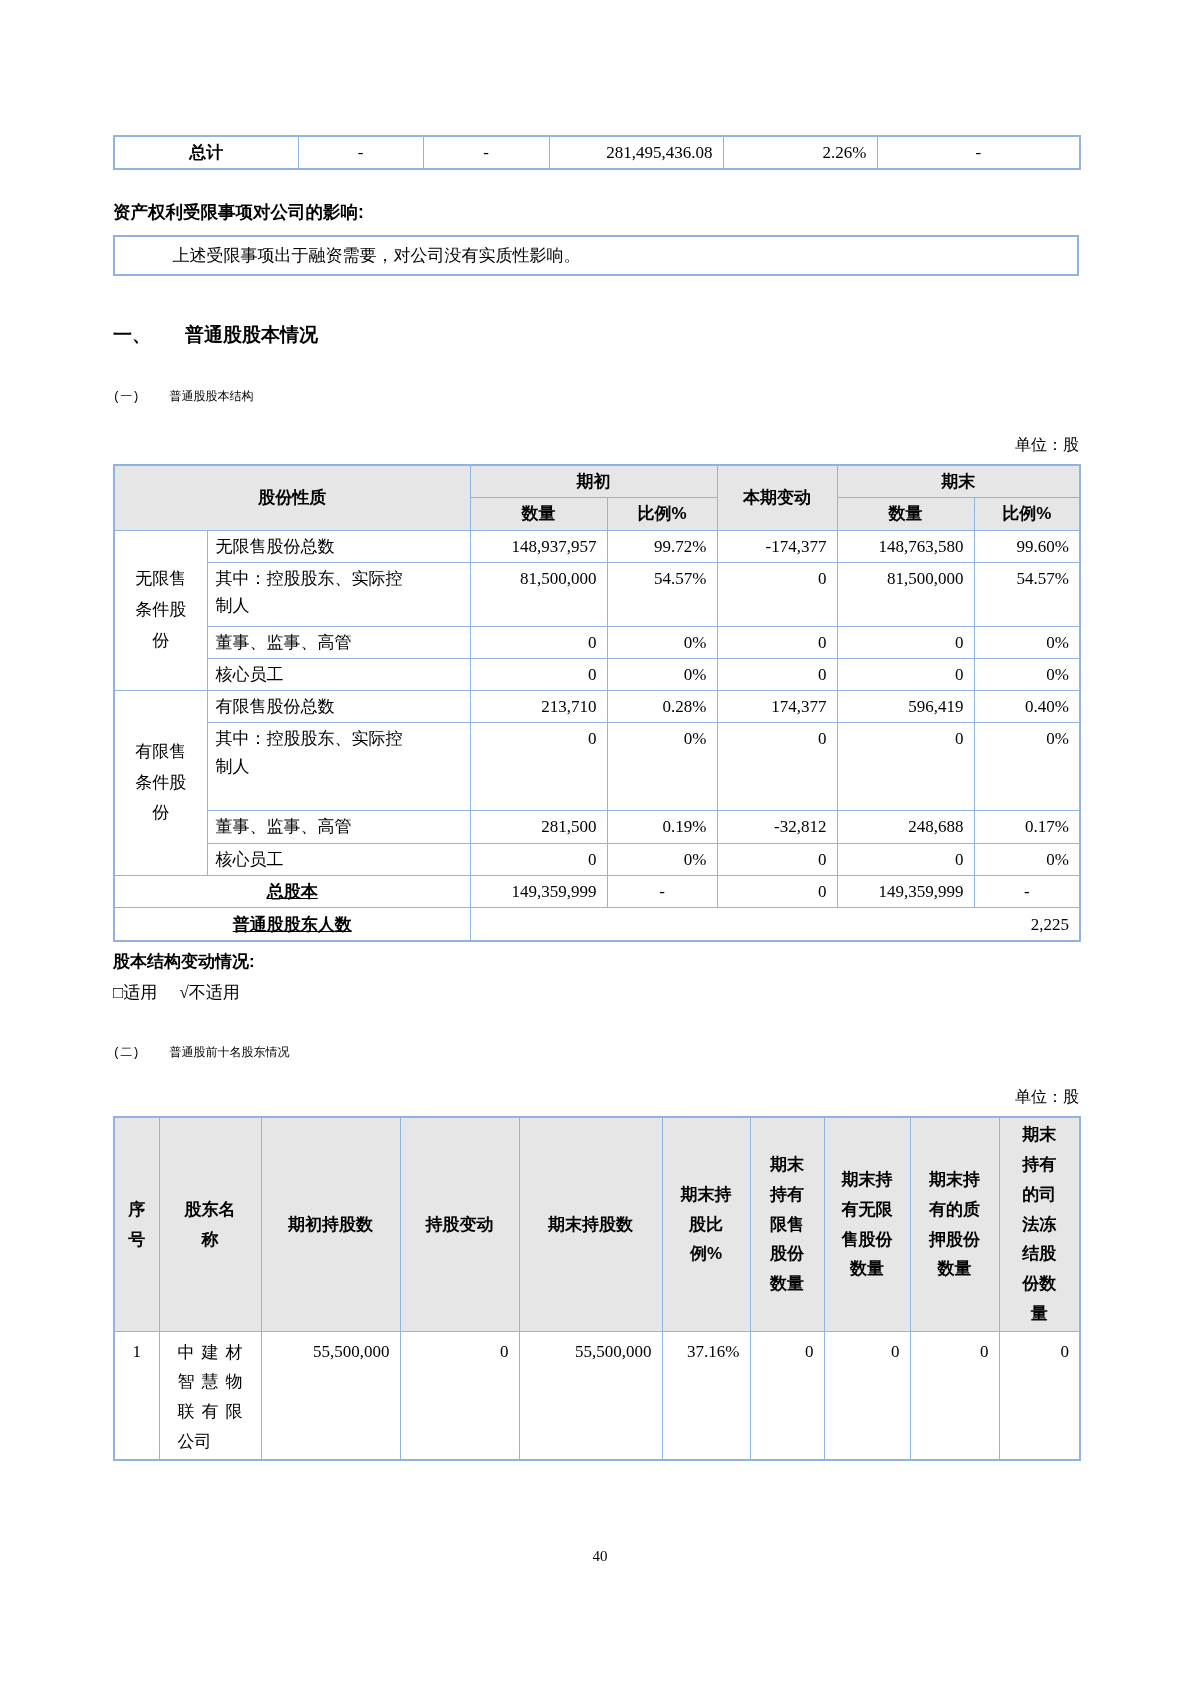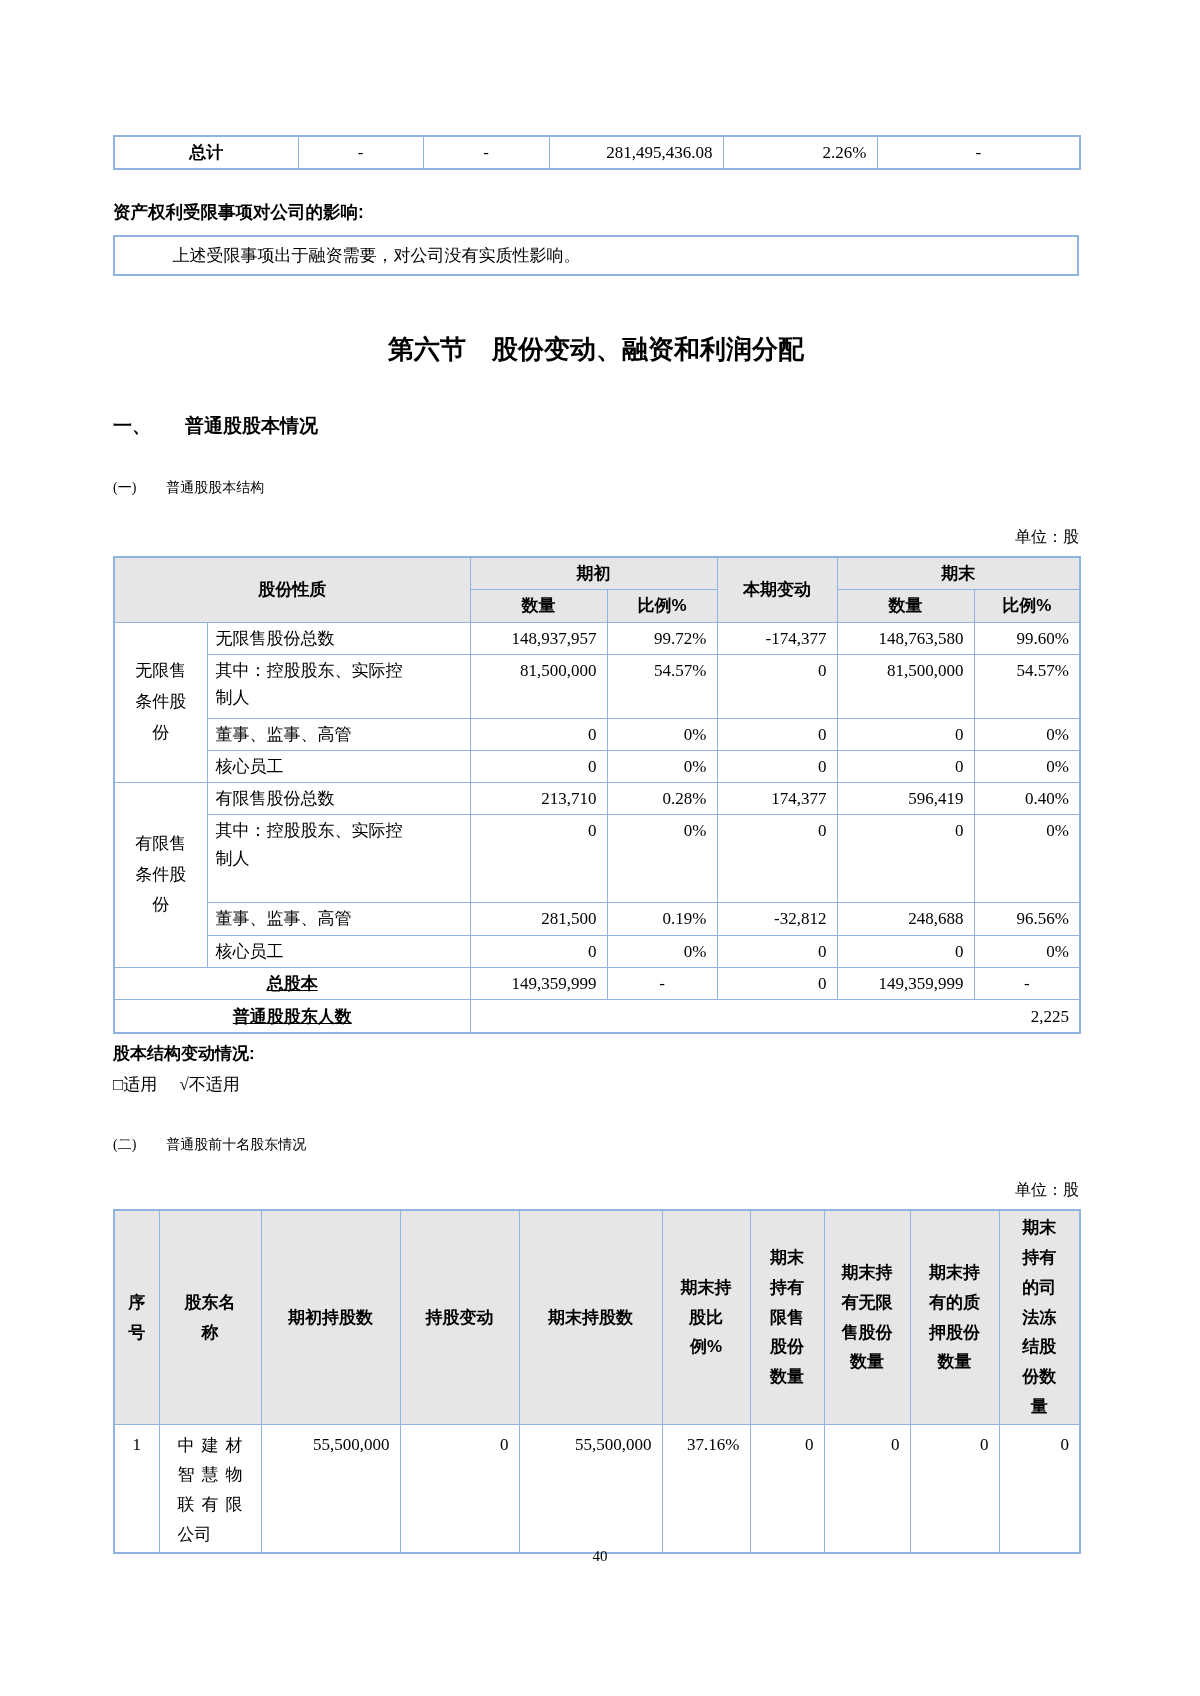--- a/index.html
+++ b/index.html
@@ -62,22 +62,22 @@
   .chapter .chapter-no { margin-right: 26px; }
   .h1 {
     margin-top: 46px;
     font-family: Liberation Mono, monospace;
     font-weight: bold;
     font-size: 19px;
   }
   .h1 .pfx { margin-right: 34px; }
   .h2 {
     margin-top: 40px;
-    font-family: Liberation Serif, serif;
-    font-size: 14px;
+    font-family: Liberation Mono, monospace;
+    font-size: 12px;
   }
   .h2 .pfx { margin-right: 30px; }
   .unit-line { margin-top: 30px; text-align: right; font-size: 16px; width: 966px; }
 
   
   .tbl1 { margin-top: 8px; }
   .tbl1 td { font-size: 17px; }
   .tbl1 .group-cell {
     text-align: center; vertical-align: middle;
     padding: 2px 16px; line-height: 1.8; white-space: pre-line;
@@ -135,23 +135,20 @@
         <td class="ctr">-</td>
       </tr>
     </tbody>
       </table>
 
     <div class="impact-heading">资产权利受限事项对公司的影响:</div>
     <div class="impact-box">
       <div class="note">上述受限事项出于融资需要，对公司没有实质性影响。</div>
     </div>
 
-    <div class="chapter">
-      <span class="chapter-no">第六节</span><span>股份变动、融资和利润分配</span>
-    </div>
 
     <div class="h1">
       <span class="pfx">一、</span><span>普通股股本情况</span>
     </div>
 
     <div class="h2">
       <span class="pfx">(一)</span><span>普通股股本结构</span>
     </div>
 
     <div class="unit-line">单位：股</div>
@@ -236,21 +233,21 @@
         <td class="num">0</td>
         <td class="num">0</td>
         <td class="num">0%</td>
       </tr>
       <tr style="height:28px">
         <td class="item pre">董事、监事、高管</td>
         <td class="num">281,500</td>
         <td class="num">0.19%</td>
         <td class="num">-32,812</td>
         <td class="num">248,688</td>
-        <td class="num">96.56%</td>
+        <td class="num">0.17%</td>
       </tr>
       <tr style="height:28px">
         <td class="item pre">核心员工</td>
         <td class="num">0</td>
         <td class="num">0%</td>
         <td class="num">0</td>
         <td class="num">0</td>
         <td class="num">0%</td>
       </tr>
 

